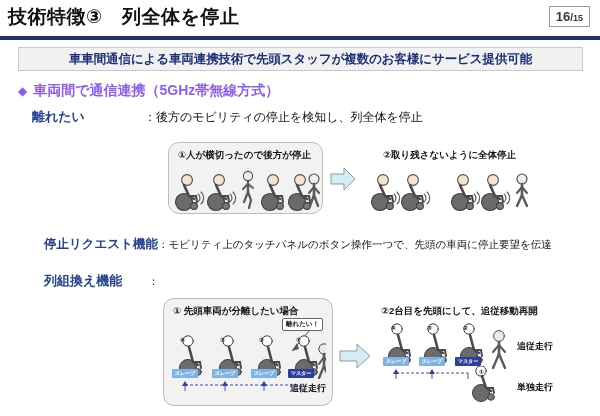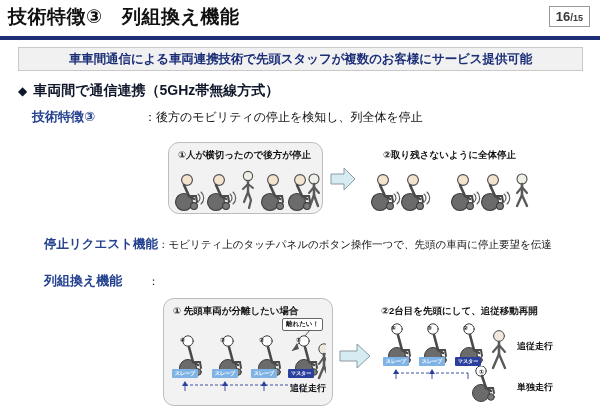--- a/index.html
+++ b/index.html
@@ -72,21 +72,21 @@
     letter-spacing: -0.1px;
   }
 
   
   #section-heading {
     position: absolute;
     left: 18px;
     top: 82px;
     font-size: 14px;
     font-weight: bold;
-    color: #0f172a;
+    color: #8b5cf6;
     white-space: nowrap;
   }
   #section-heading .diamond { margin-right: 6px; font-size: 12px; }
 
   
   .feature-row {
     position: absolute;
     display: flex;
     align-items: baseline;
     white-space: nowrap;
@@ -180,38 +180,38 @@
   .seq-num {
     position: absolute;
     font-size: 6px;
     color: #222222;
     font-weight: bold;
   }
 </style>
 </head>
 <body>
 
-<div id="slide-title">技術特徴③　列組換え機能</div>
+<div id="slide-title">技術特徴③　列全体を停止</div>
 
 <div id="page-badge">
   <span class="cur">16</span><span class="sep">/</span><span class="tot">15</span>
 </div>
 
 <div id="header-rule"></div>
 
 <div id="banner">
   <span class="txt">車車間通信による車両連携技術で先頭スタッフが複数のお客様にサービス提供可能</span>
 </div>
 
 <div id="section-heading">
   <span class="diamond">◆</span><span>車両間で通信連携（5GHz帯無線方式）</span>
 </div>
 
 <div class="feature-row" id="row-stop">
-  <span class="feature-name">技術特徴③</span>
+  <span class="feature-name">離れたい</span>
   <span class="feature-desc">：</span>
   <span class="feature-desc">後方のモビリティの停止を検知し、列全体を停止</span>
 </div>
 
 <div class="panel" id="panel-a1"></div>
 <div class="panel-caption" style="left:178px; top:149px;">①人が横切ったので後方が停止</div>
 
 <svg class="art" style="left:170px; top:166px;" width="152" height="46" viewBox="0 0 152 46">
   <g fill="none" stroke="#4a4a4a" stroke-width="1.1" stroke-linecap="round">
 

